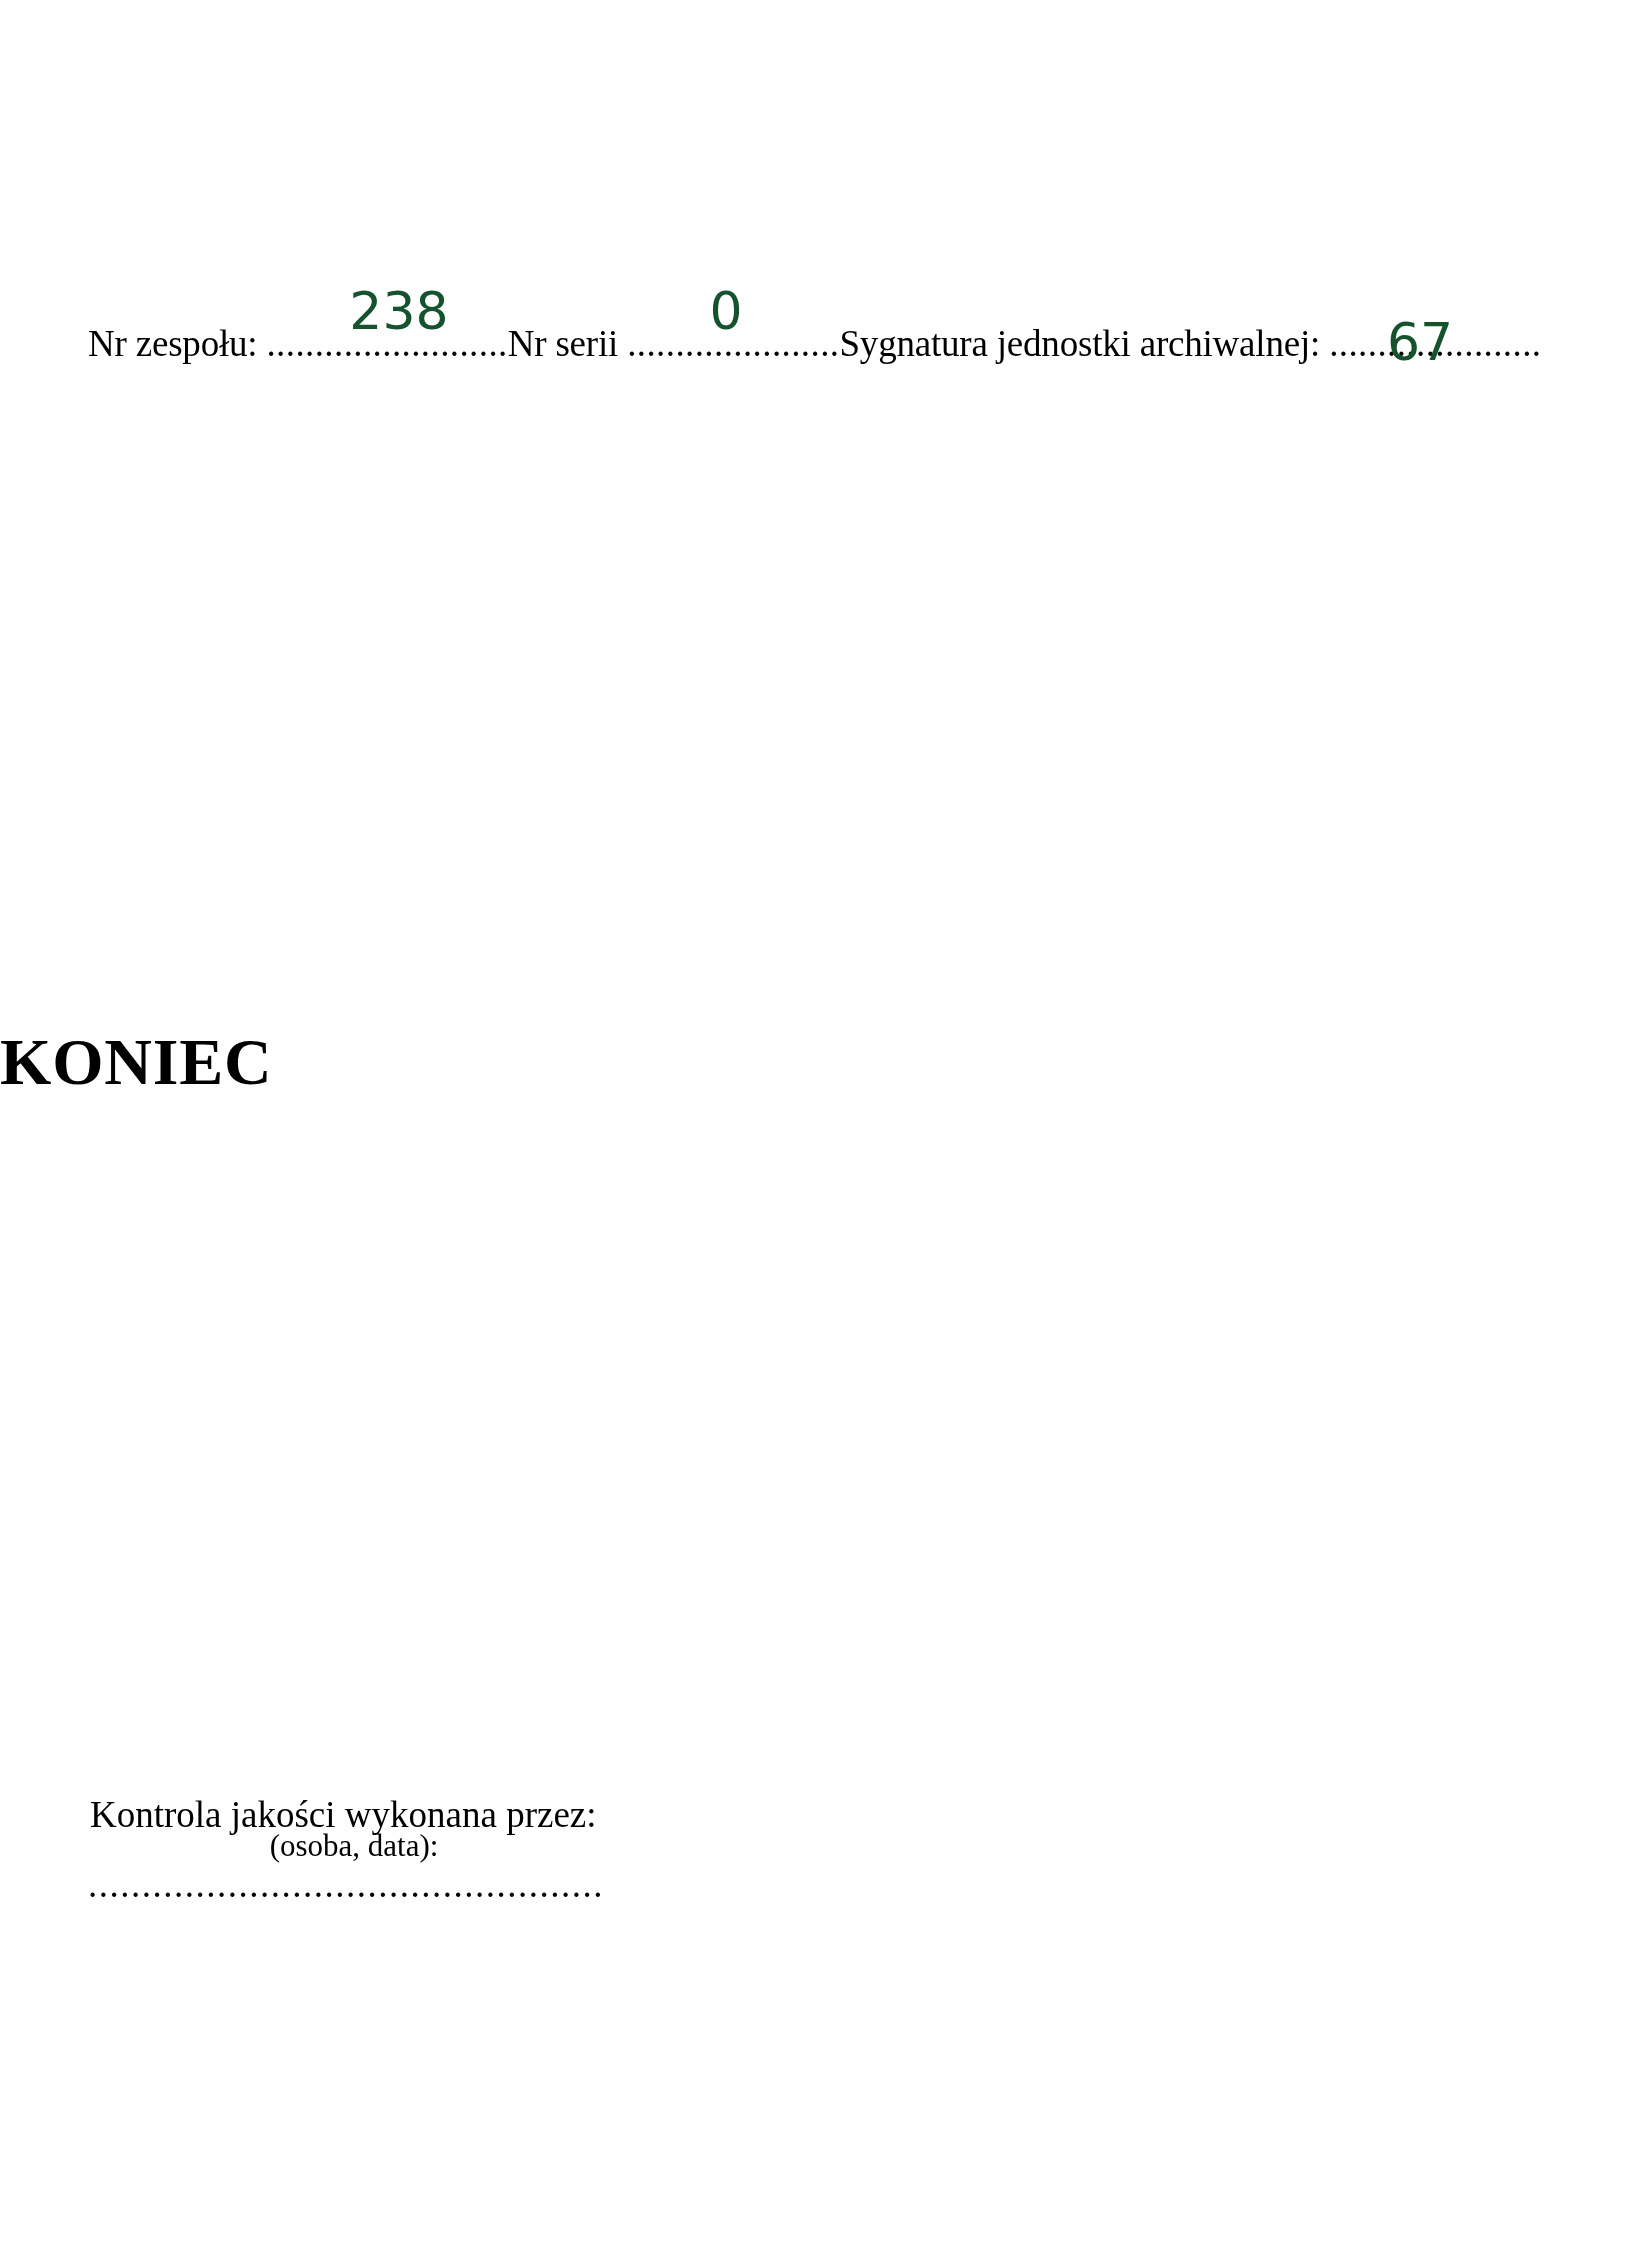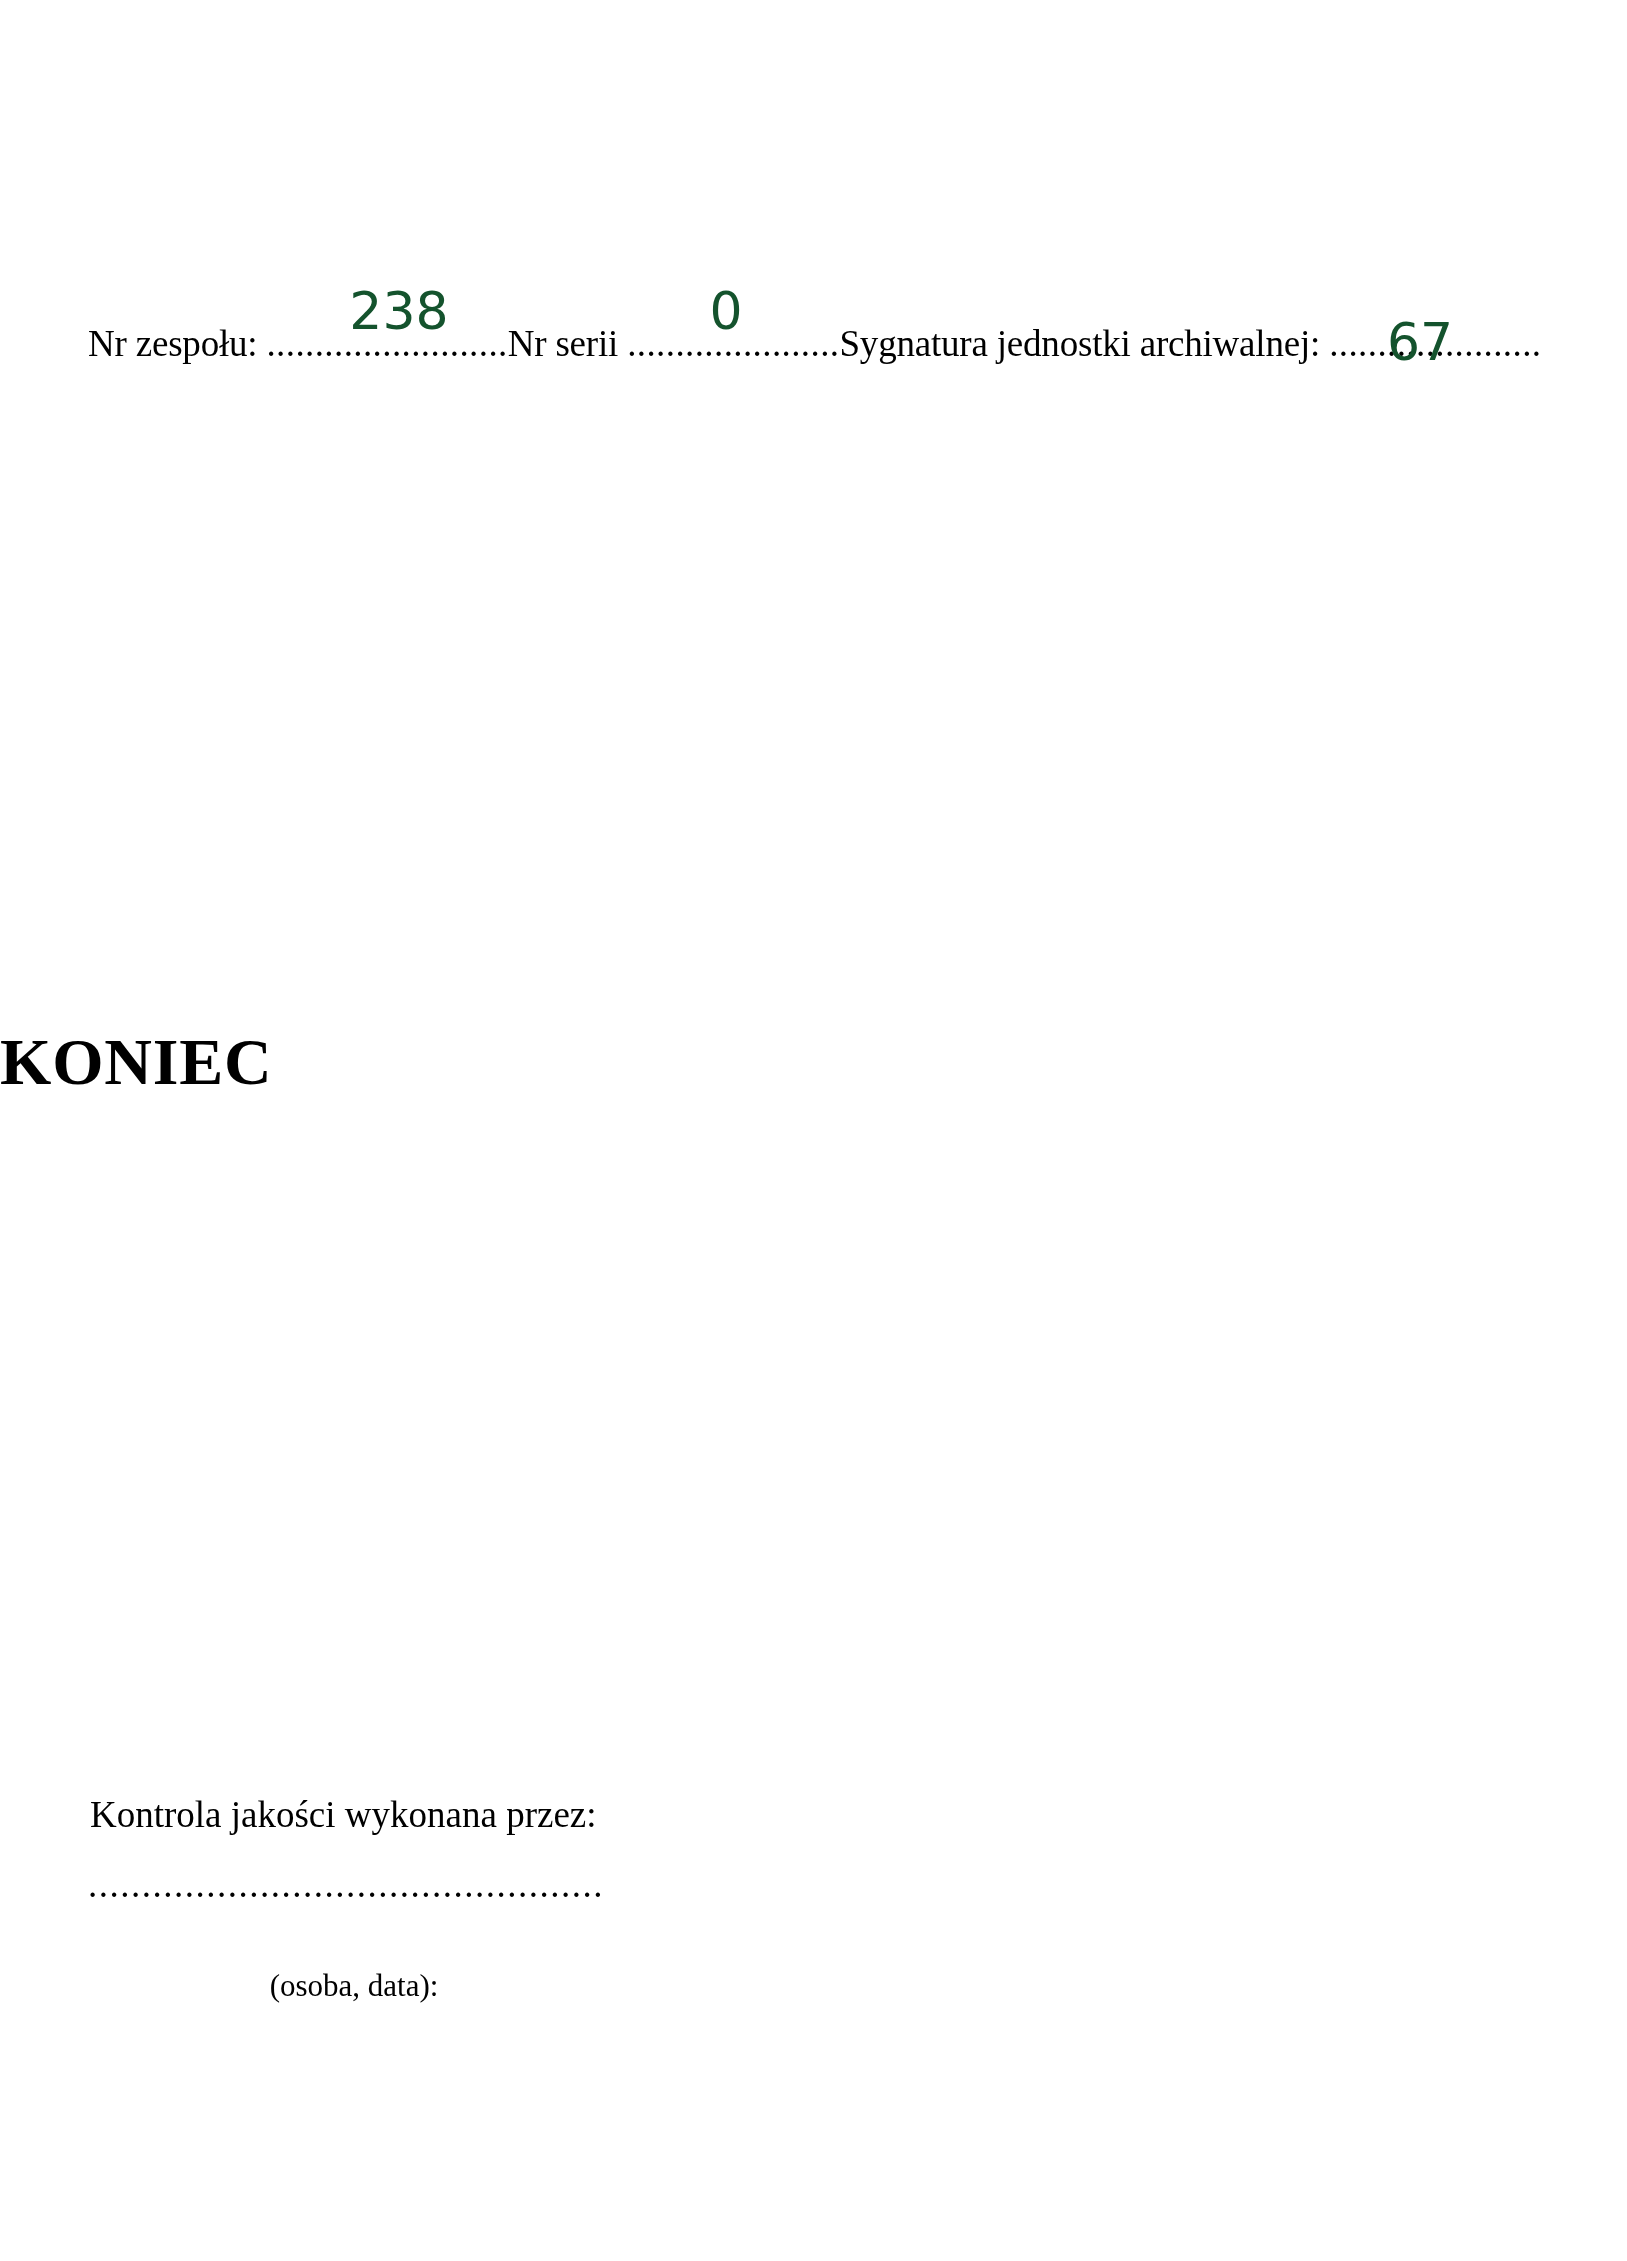--- a/index.html
+++ b/index.html
@@ -64,21 +64,21 @@
     left: 88px;
     top: 1866px;
     font-size: 37px;
     line-height: 1;
     letter-spacing: 1.5px;
     white-space: nowrap;
   }
   .footer-caption {
     position: absolute;
     left: 88px;
-    top: 1970px;
+    top: 1830px;
     width: 532px;
     text-align: center;
     font-size: 31px;
     line-height: 1;
     white-space: nowrap;
   }
 </style>
 </head>
 <body>
 

